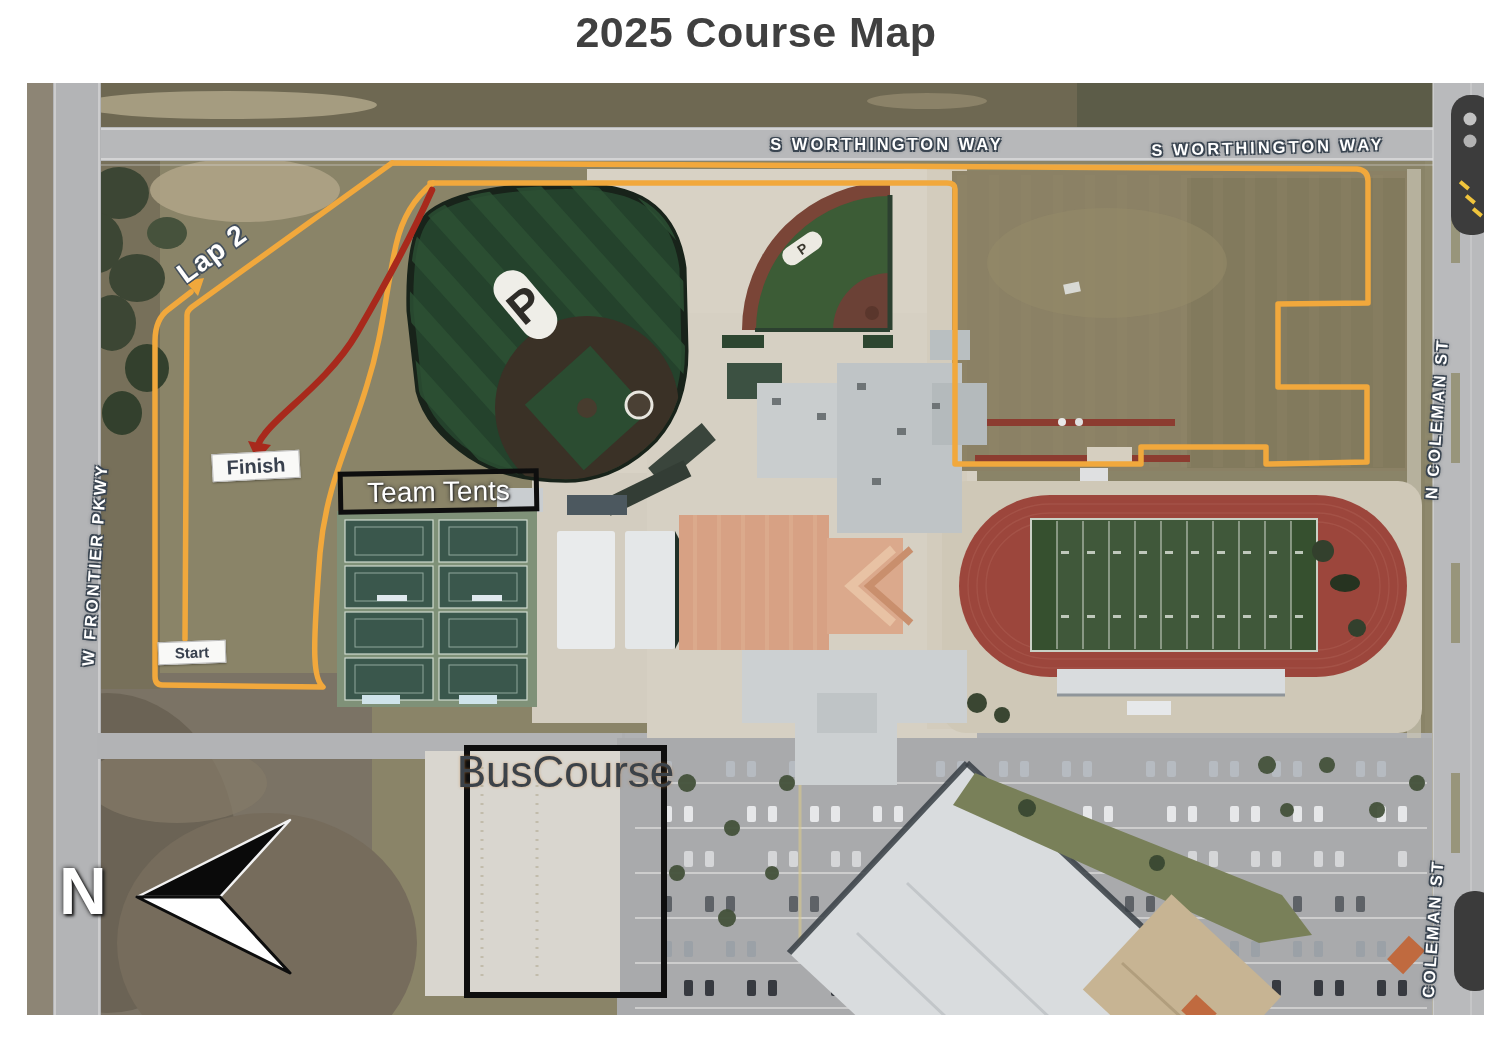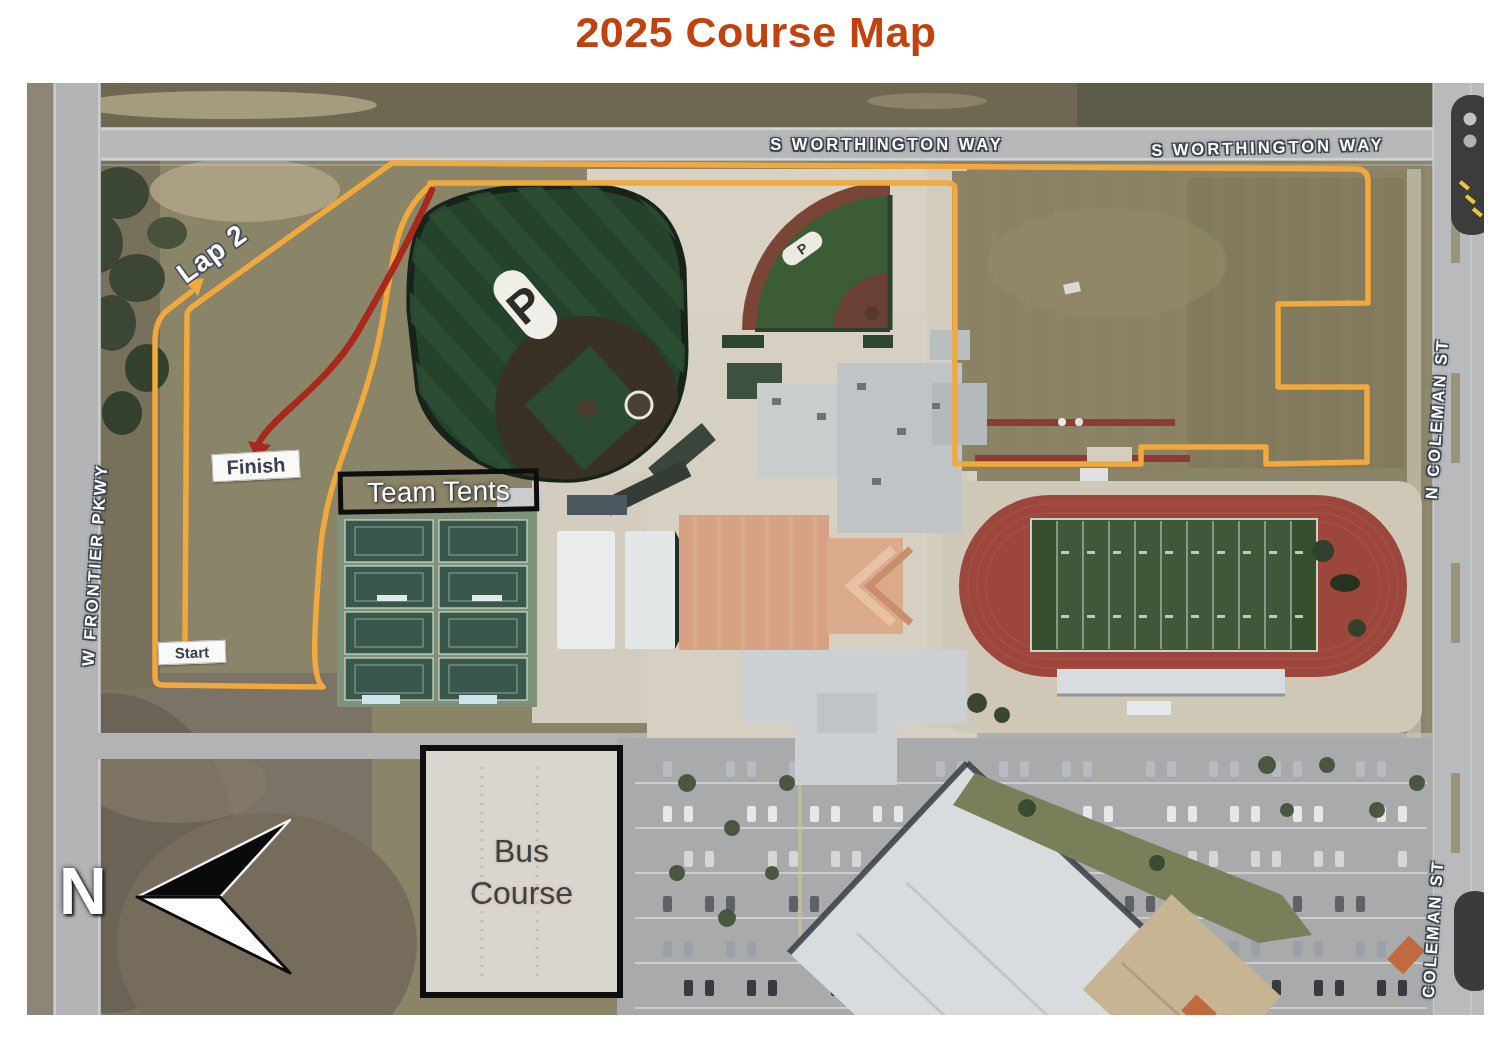--- a/index.html
+++ b/index.html
@@ -1,33 +1,33 @@
 <!DOCTYPE html>
 <html><head>
 <meta charset="utf-8">
 <style>
   html,body{margin:0;padding:0;background:#ffffff;}
   body{width:1512px;height:1044px;position:relative;font-family:"Liberation Sans","DejaVu Sans",sans-serif;overflow:hidden;}
-  .title{position:absolute;left:0;top:8px;width:1512px;text-align:center;font-size:43px;font-weight:bold;color:#c2410c;letter-spacing:.5px;}
+  .title{position:absolute;left:0;top:8px;width:1512px;text-align:center;font-size:43px;font-weight:bold;color:#404040;letter-spacing:.5px;}
   .map{position:absolute;left:27px;top:83px;width:1457px;height:932px;background:#8a8468;overflow:hidden;}
   .map svg{position:absolute;left:0;top:0;}
   .lbl{position:absolute;white-space:nowrap;}
   .street{color:#fff;font-weight:bold;font-size:16.5px;letter-spacing:3px;text-align:center;
     text-shadow:-1.5px -1.5px 0 #3a4551,1.5px -1.5px 0 #3a4551,-1.5px 1.5px 0 #3a4551,1.5px 1.5px 0 #3a4551,0 0 4px #2e3842;}
   .vert{transform:rotate(-86deg);}
   .lap2{color:#fff;font-size:28px;font-weight:600;letter-spacing:1px;transform:rotate(-36deg);
     text-shadow:-1.5px -1.5px 0 #45505c,1.5px -1.5px 0 #45505c,-1.5px 1.5px 0 #45505c,1.5px 1.5px 0 #45505c;}
   .tag{background:rgba(255,255,255,.95);border:1px solid #b9b9b9;color:#39414e;text-align:center;box-shadow:0 1px 2px rgba(0,0,0,.35);}
   .tag.finish{width:86px;height:26px;line-height:26px;font-size:20px;font-weight:600;transform:rotate(-3deg);}
   .tag.start{width:66px;height:21px;line-height:21px;font-size:15px;font-weight:bold;transform:rotate(-2deg);}
   .framebox{border:5px solid #0e0e0e;box-sizing:border-box;text-align:center;}
   .teamtents{width:201px;height:43px;line-height:33px;color:#fff;font-size:28px;transform:rotate(-1deg);
     text-shadow:0 0 4px #2c2c2c,1px 1px 2px #2c2c2c;}
-  .busbox{width:203px;height:253px;border-width:6px;color:#3b4249;font-size:32px;line-height:42px;
-    display:flex;flex-direction:column;justify-content:center;text-shadow:0 0 3px rgba(199,123,51,.55);}
+  .busbox{width:203px;height:253px;border-width:6px;color:#3b4249;font-size:44px;line-height:42px;
+    display:flex;justify-content:center;text-shadow:0 0 3px rgba(199,123,51,.55);margin-left:44px;}
   .north{color:#fff;font-size:66px;font-weight:bold;text-shadow:2px 2px 3px #1a1a1a,0 0 5px #222;}
 </style>
 </head>
 <body>
 
 <div class="title">2025 Course Map</div>
 
 <div class="map">
 <svg width="1457" height="932" viewBox="0 0 1457 932">
   <defs>

